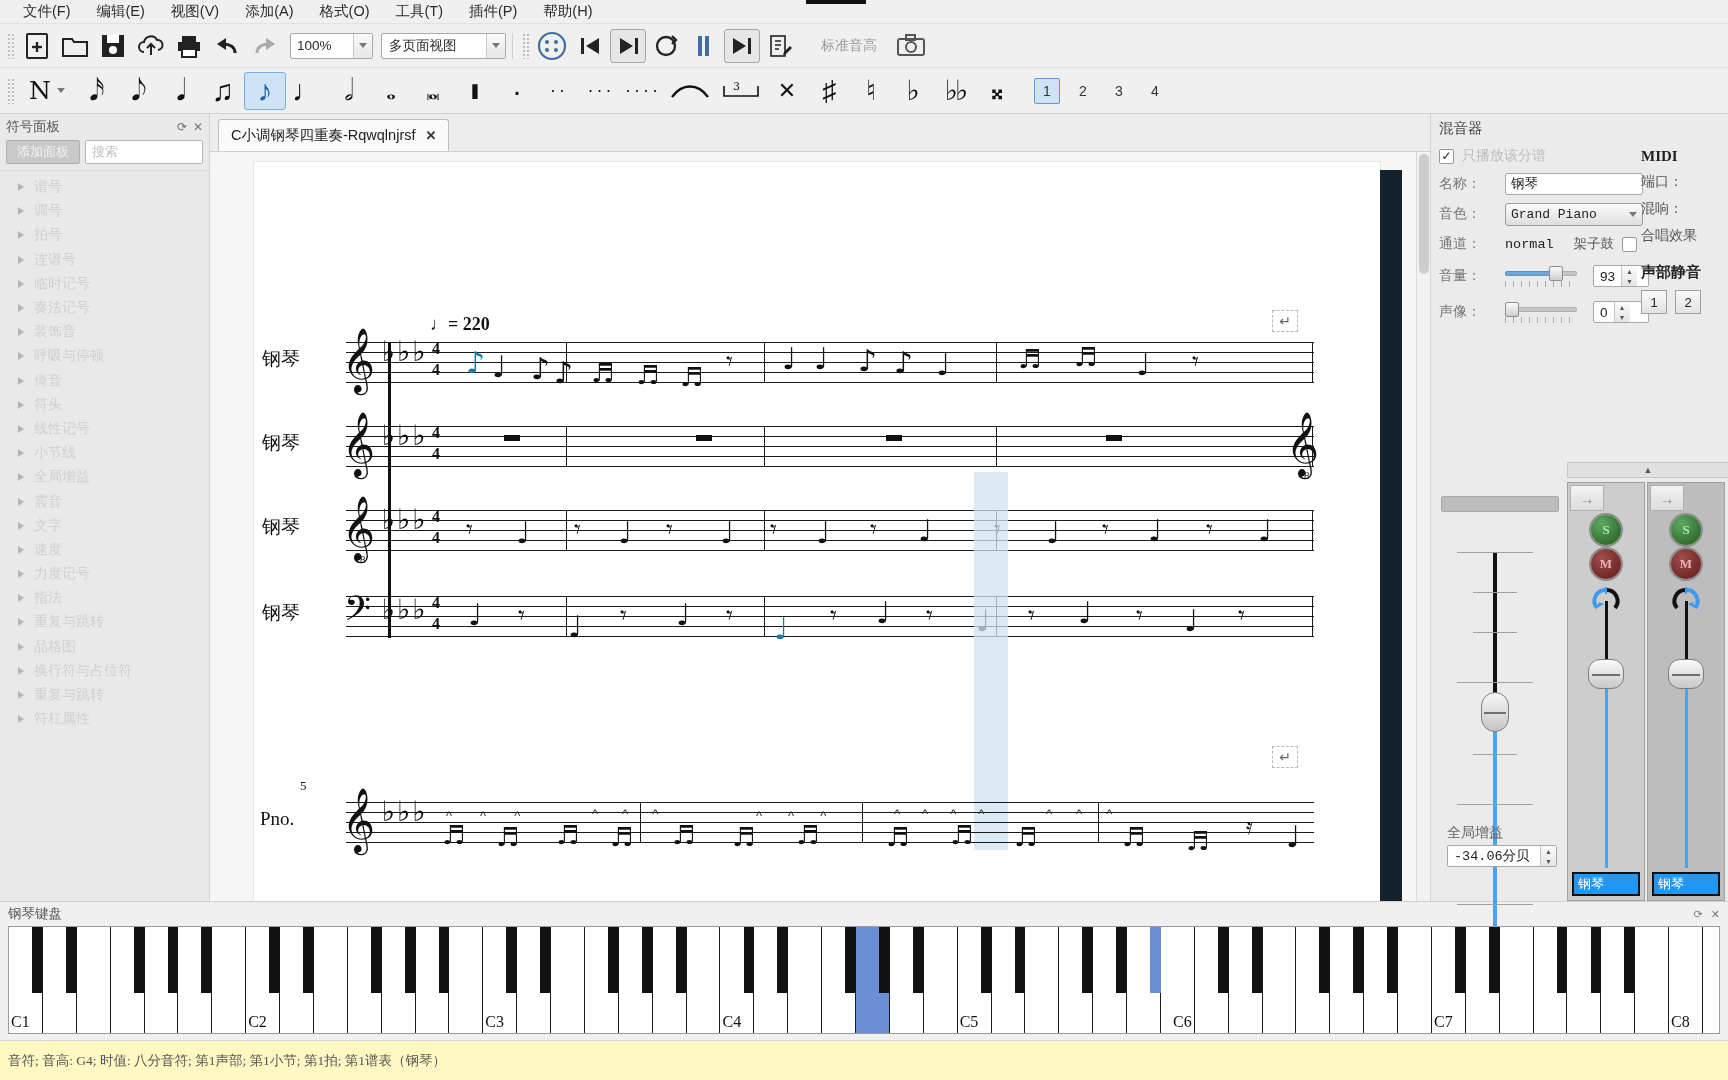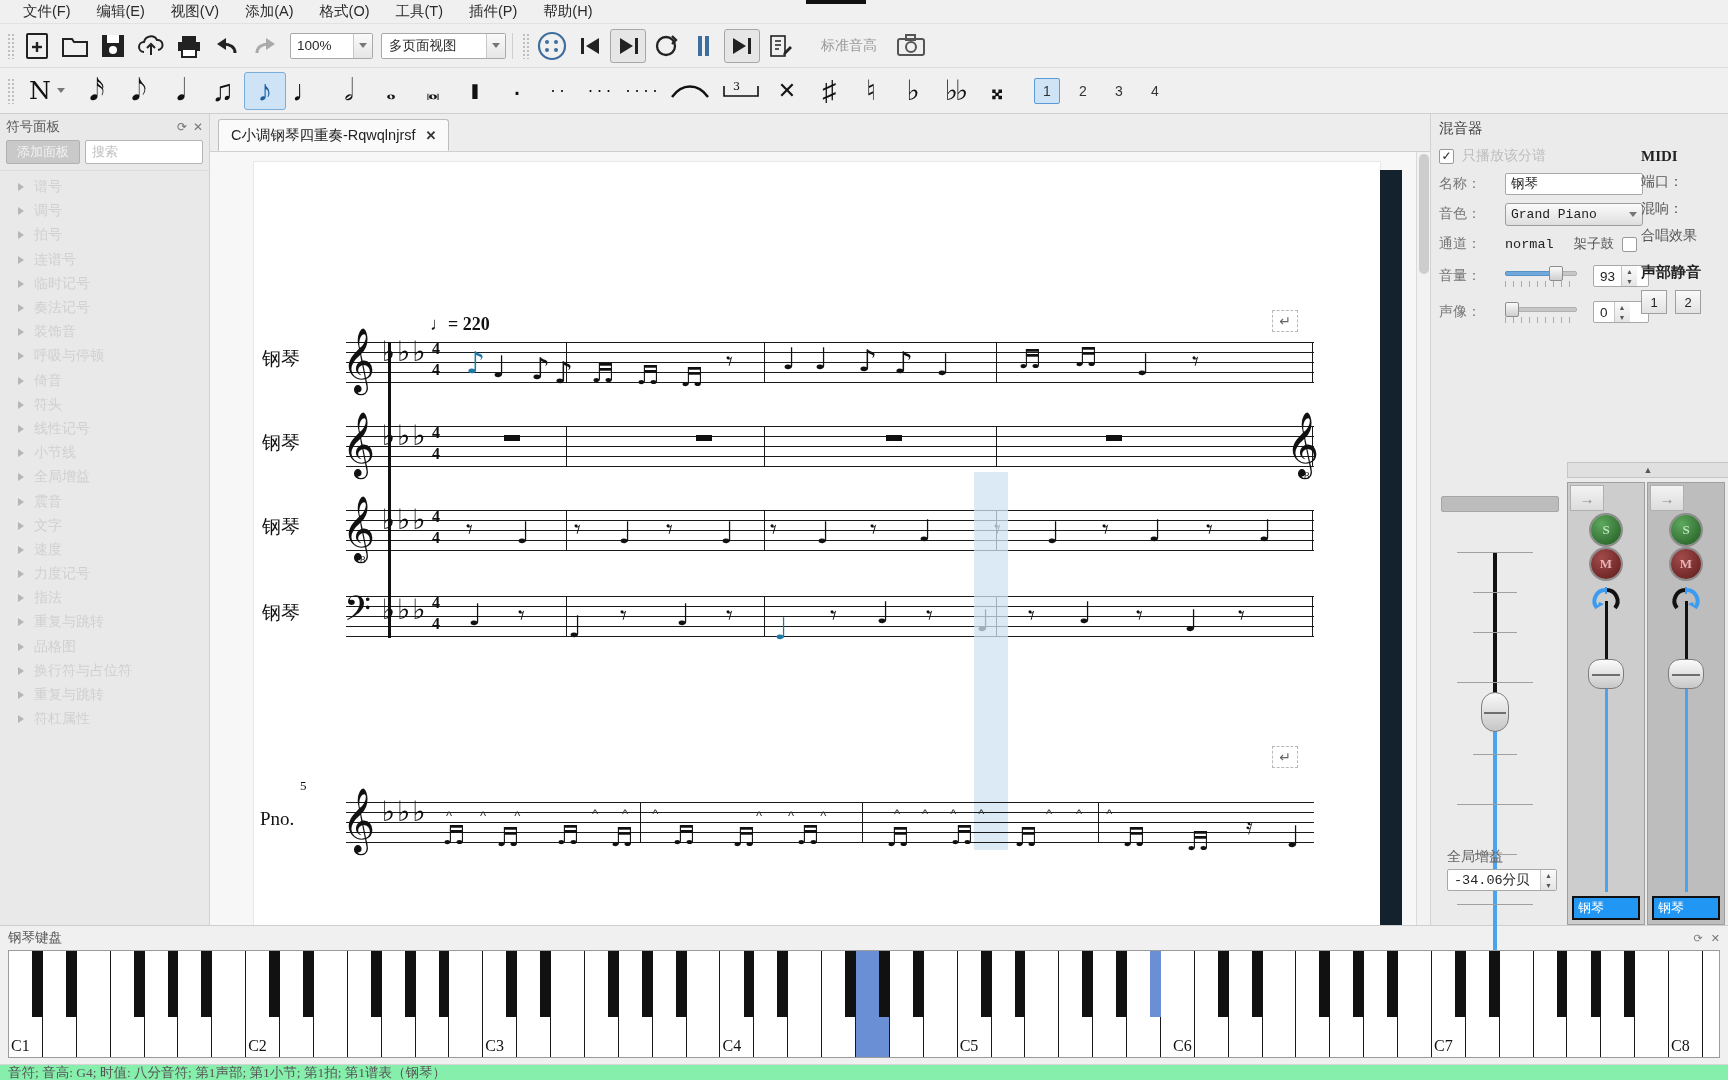--- a/index.html
+++ b/index.html
@@ -185,21 +185,21 @@
   .pianohdr .sp { margin-left:auto; color:#777; font-size:11px; }
   .keyboard { position:relative; height:108px; margin:0 8px 6px 8px; background:#fff;
               border:1px solid #9c9c9c; overflow:hidden; }
   .wk { position:absolute; top:0; bottom:0; background:#fff; border-right:1px solid #1a1a1a; }
   .wk.hl { background:#6b8fd4; }
   .bk { position:absolute; top:0; height:66px; background:#111; }
   .bk.hl { background:#6b8fd4; }
   .klbl { position:absolute; bottom:2px; font-size:16px; color:#111;
           font-family:"Liberation Serif", serif; }
 
-  .statusbar { flex:none; height:16px; background:#86efac; border-top:1px solid #d5d5d5;
+  .statusbar { flex:none; height:40px; background:#fef9c3; border-top:1px solid #d5d5d5;
                display:flex; align-items:center; padding:0 8px; font-size:13.5px; color:#555;
                font-family:"Liberation Serif", serif; }
   .topnotch { position:absolute; left:806px; top:0; width:60px; height:4px; background:#111; }
 </style>
 </head>
 <body>
 
 <div id="app">
 
   <div class="topnotch"></div>

